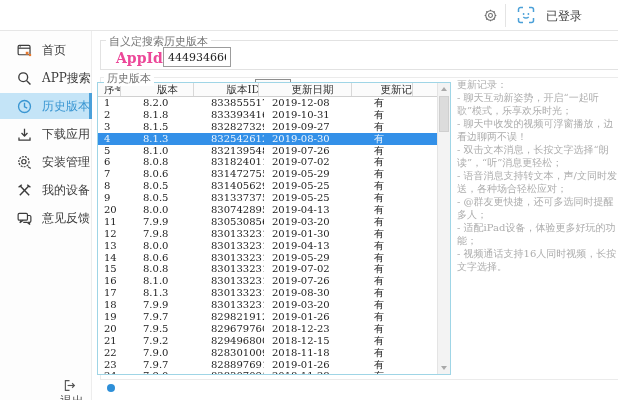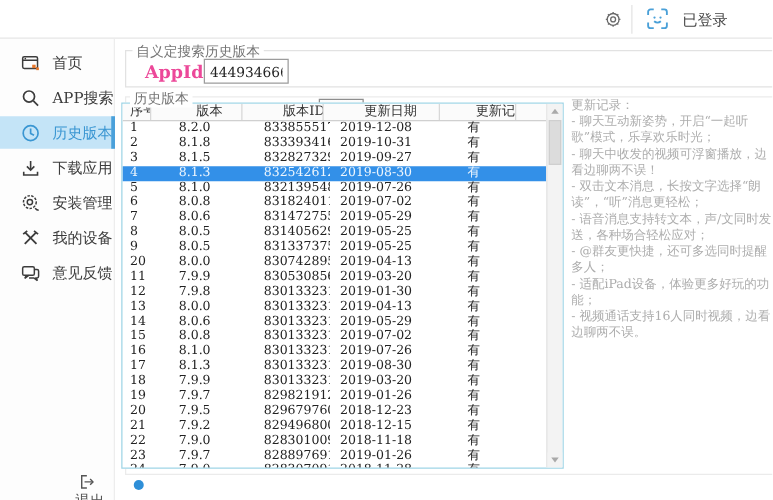--- a/index.html
+++ b/index.html
@@ -379,18 +379,18 @@
   </div>
 
   <div class="updlog">
       <div>更新记录：</div>
       <div>- 聊天互动新姿势，开启“一起听歌”模式，乐享欢乐时光；</div>
       <div>- 聊天中收发的视频可浮窗播放，边看边聊两不误！</div>
       <div>- 双击文本消息，长按文字选择“朗读”，“听”消息更轻松；</div>
       <div>- 语音消息支持转文本，声/文同时发送，各种场合轻松应对；</div>
       <div>- @群友更快捷，还可多选同时提醒多人；</div>
       <div>- 适配iPad设备，体验更多好玩的功能；</div>
-      <div>- 视频通话支持16人同时视频，边看边聊两不误。</div>
+      <div>- 视频通话支持16人同时视频，长按文字选择。</div>
     </div>
 
   <div class="footer-dot"></div>
 
 </div>
 
 </body></html>

